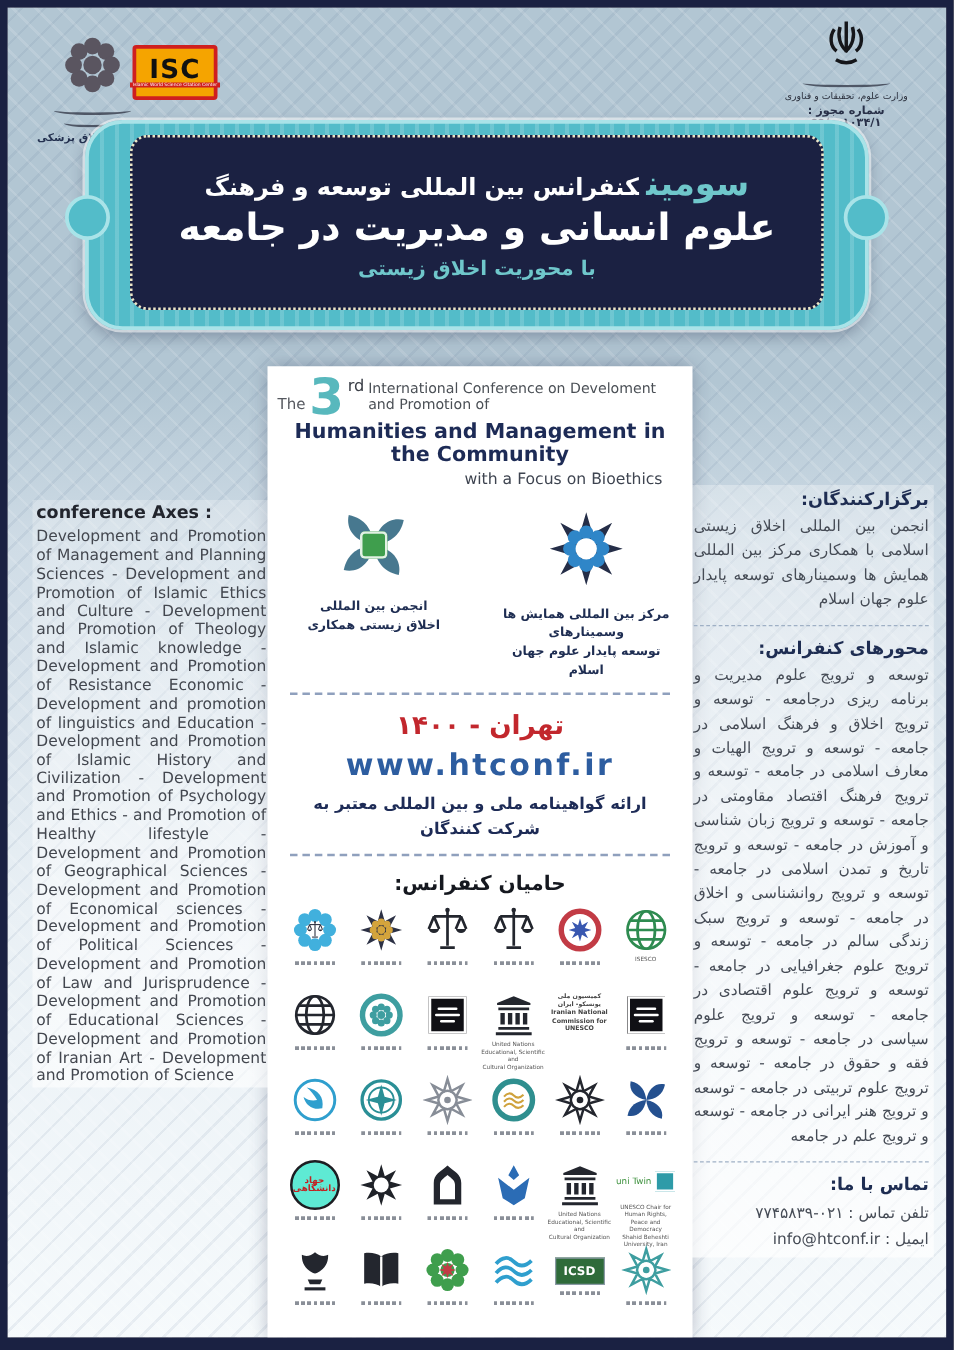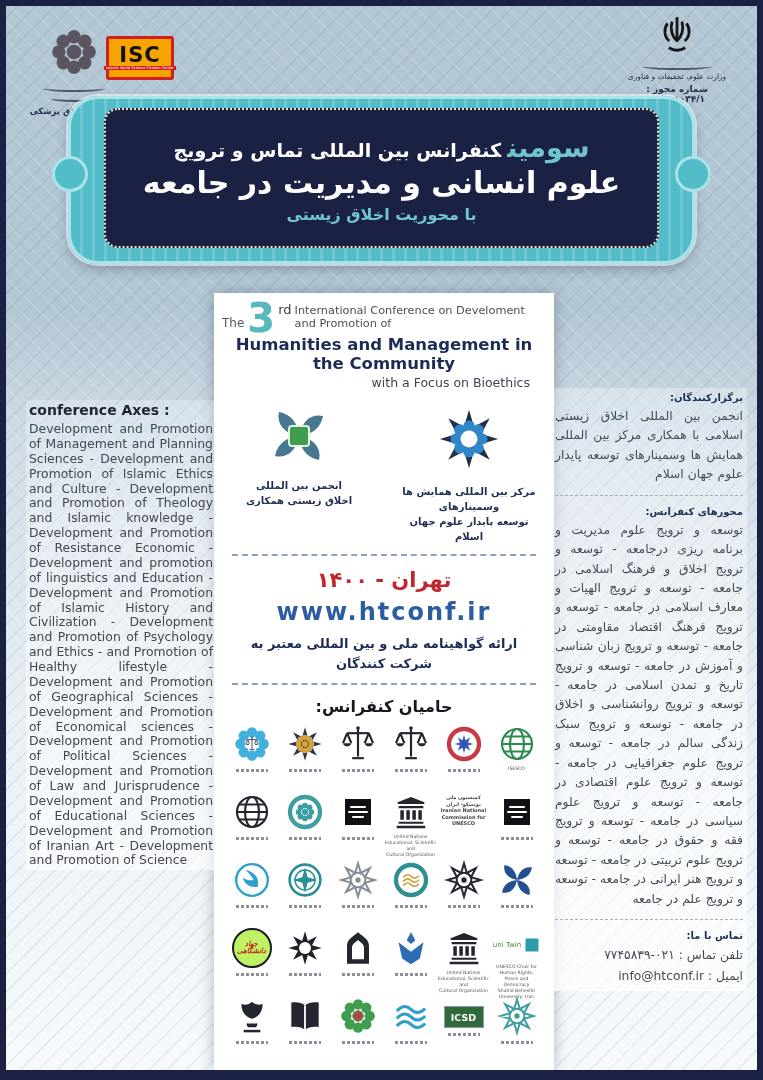--- a/index.html
+++ b/index.html
@@ -75,36 +75,36 @@
   .s-icon .base{width:100%; height:100%;}
   .ov-s{width:55%; height:55%;} .ov-xs{width:40%; height:40%;}
   .dot-s{width:30%; height:30%;}
   .cap{font-size:4.6px; color:#555; text-align:center; line-height:1.3; white-space:pre-line; margin-top:2px; min-height:10px; max-width:52px;}
   .cap:empty::before{content:""; display:block; width:32px; height:3px; margin:3px auto 0;
     background:repeating-linear-gradient(90deg,#8a8f98 0 3px, transparent 3px 5px);}
   .cap-big{font-size:5px; color:#444; font-weight:bold;}
   .bbox{width:30px; height:30px; background:#101015; box-shadow:inset 0 0 0 2px #fff, inset 0 0 0 4px #101015;
         display:flex; flex-direction:column; align-items:center; justify-content:center; gap:3px;}
   .bbox i{display:block; height:2px; background:#fff; border-radius:1px;}
-  .jahad{width:36px; height:36px; border:2.5px solid #1d1d22; border-radius:50%; background:#bef264;
-         display:flex; align-items:center; justify-content:center;font-style:italic;}
+  .jahad{width:36px; height:36px; border:2.5px solid #1d1d22; border-radius:50%; background:#5eead4;
+         display:flex; align-items:center; justify-content:center;}
   .jahad span{font-size:7px; font-weight:bold; color:#c22222; white-space:pre-line; text-align:center; line-height:1.05; direction:rtl;}
   .unitwin{display:flex; align-items:center; gap:3px; height:40px;}
   .uni-label{font-size:7px; font-weight:normal; color:#3a8f3a; white-space:nowrap;}
   .qr{width:16px; height:16px; background:#2e9ba8; box-shadow:inset 0 0 0 1.5px #fff, inset 0 0 0 3px #2e9ba8;}
   .icsd{width:38px; height:20px; margin-top:10px; background:#2f6b3a; border:1px solid #8a9aa5;
         color:#fff; font-weight:bold; font-size:9.5px; display:flex; align-items:center; justify-content:center;}
   
   .axes-left{position:absolute; left:20px; top:394px; width:184px; z-index:2;
     background:linear-gradient(180deg, rgba(255,255,255,.25), rgba(255,255,255,.6)); padding:2px 3px;}
   .axes-left h3{margin:0 0 4px; font-size:14px; color:#22252d;}
   .axes-left p{margin:0; font-size:12.4px; line-height:1.2; color:#43474f; text-align:justify;}
   .right-col{position:absolute; right:10px; top:382px; width:188px; z-index:2; direction:rtl;
     background:linear-gradient(180deg, rgba(255,255,255,.3), rgba(255,255,255,.7)); padding:4px 4px;}
-  .right-col h4{margin:0 0 4px; font-size:10px; color:#1e2d52;}
+  .right-col h4{margin:0 0 4px; font-size:14px; color:#1e2d52;}
   .right-col p{margin:0; font-size:12.3px; line-height:1.58; color:#454b55; text-align:justify;}
   .r-div{border-top:1.5px dashed #9fb0c5; margin:10px 0;}
   .contact p{line-height:1.7;}
   .link{color:#2d5da0; text-decoration:none;}
   svg{fill:currentColor;}
 </style>
 </head>
 <body>
 
 <svg width="0" height="0" style="position:absolute">
@@ -222,21 +222,21 @@
         <use href="#sym-allah"></use>
       </svg>
     <div class="squig" style="width:70px"></div>
     <div class="gov-ministry">وزارت علوم، تحقیقات و فناوری</div>
     <div class="gov-license">شماره مجوز : ۹۹/۰۰۱۰۳۴/۱</div>
   </div>
 
   <div class="banner-frame">
     <div class="banner-navy">
       <div class="b-line1">
-        <span class="b-accent">سومین</span><span>کنفرانس بین المللی تماس و ترویج</span>
+        <span class="b-accent">سومین</span><span>کنفرانس بین المللی توسعه و فرهنگ</span>
       </div>
       <div class="b-line2">علوم انسانی و مدیریت در جامعه</div>
       <div class="b-line3">با محوریت اخلاق زیستی</div>
     </div>
   </div>
 
   <div class="card">
     <div class="t-row1">
       <span class="t-the">The</span>
       <span class="t-big3">3</span>

